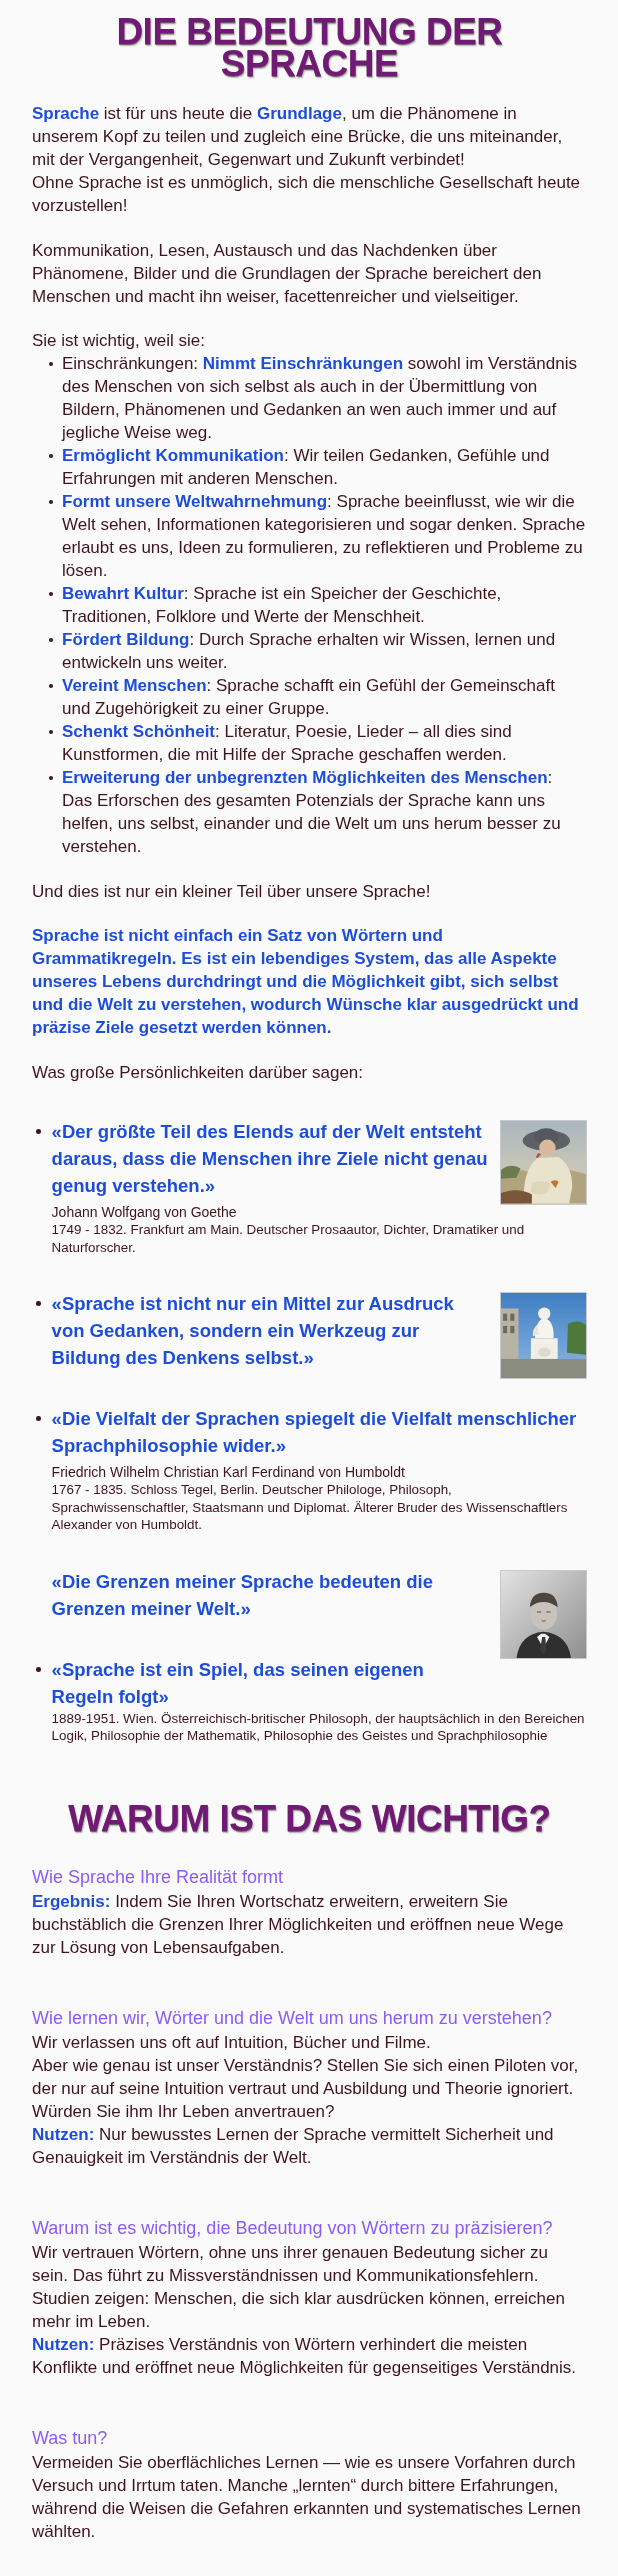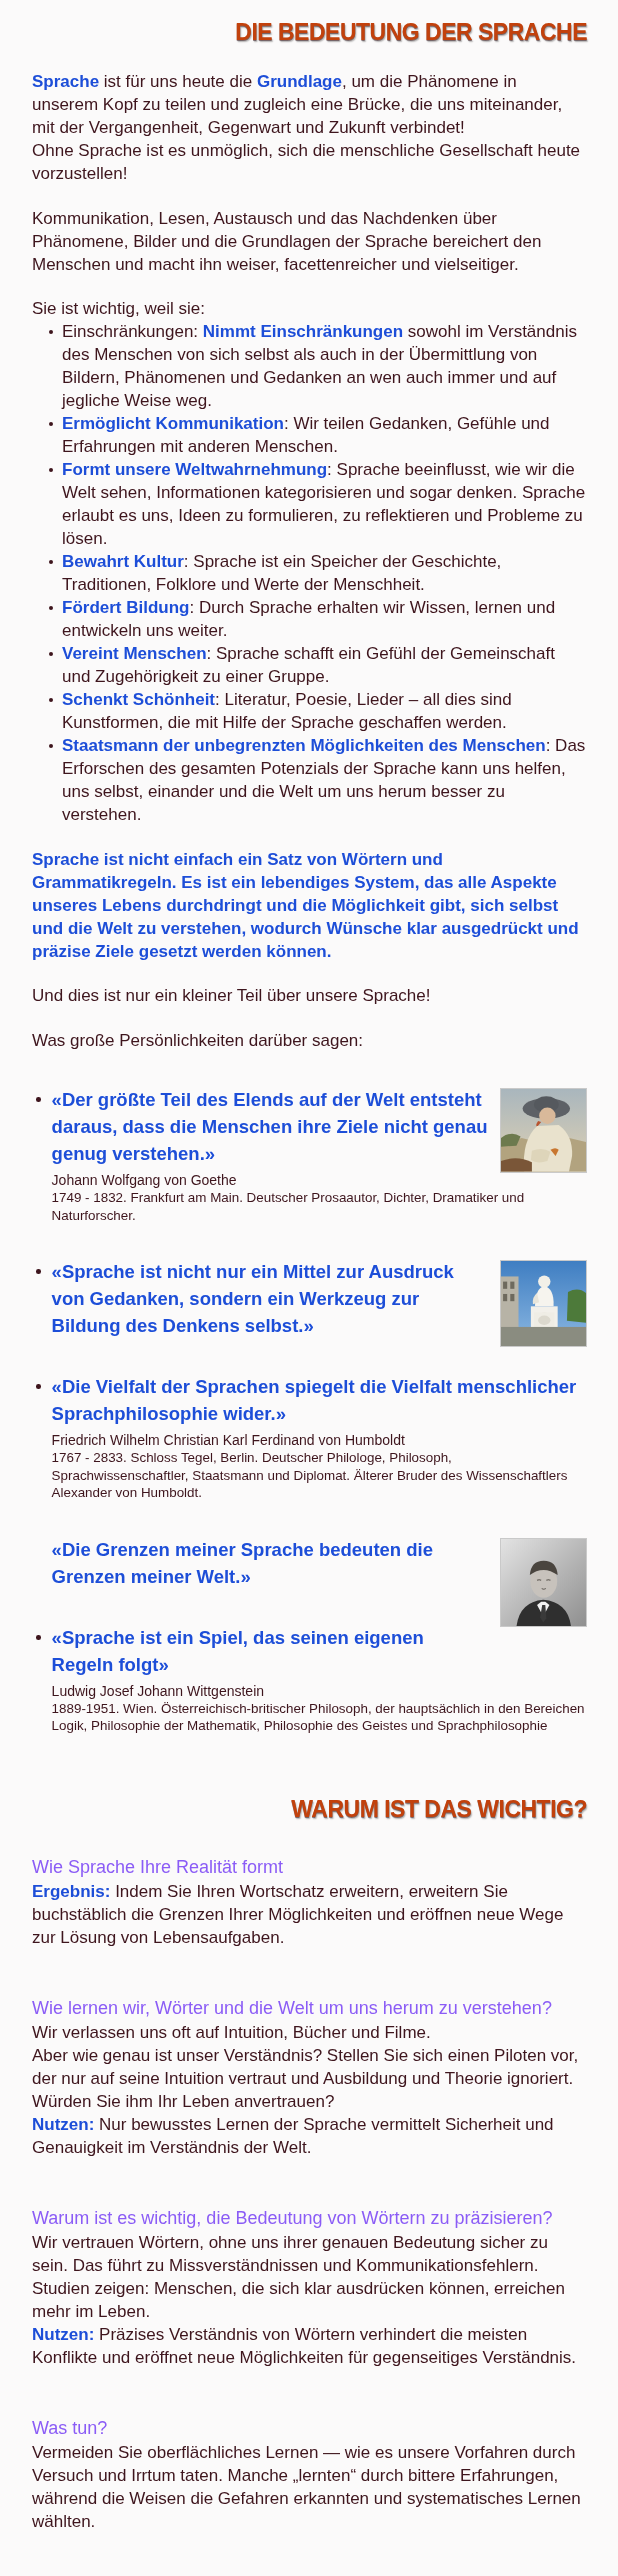--- a/index.html
+++ b/index.html
@@ -7,25 +7,25 @@
     width:618px;
     background:#fbfafa;
     color:#3e151d;
     font-family:"Liberation Sans", sans-serif;
     -webkit-font-smoothing:antialiased;
   }
   .page{padding:13.4px 31px 36px 32px;}
   b{color:#1d4ed8;}
   
   .big-title{
-    font-size:23px;
+    font-size:37px;
     line-height:32px;
     font-weight:800;
-    text-align:right;
-    color:#c2410c;
+    text-align:center;
+    color:#701a75;
     letter-spacing:-0.5px;
     margin:3.1px 0 17.5px;
     text-shadow:0 1px 0 rgba(40,5,10,.45), 1px 1.5px 1.5px rgba(0,0,0,.30);
   }
   .big-title.second{margin-top:58px;margin-bottom:30px;}
   
   .body-p{font-size:17px;line-height:23px;margin:21.6px 0;}
   .body-p.no-bottom{margin-bottom:0;}
   
   ul.plain{list-style:none;margin:0;padding:0 0 0 30px;}
@@ -68,25 +68,25 @@
   <p class="body-p no-bottom">Sie ist wichtig, weil sie:</p>
 
   <ul class="plain">
     <li><span>Einschränkungen: </span><b>Nimmt Einschränkungen</b><span> sowohl im Verständnis des Menschen von sich selbst als auch in der Übermittlung von Bildern, Phänomenen und Gedanken an wen auch immer und auf jegliche Weise weg.</span></li>
     <li><b>Ermöglicht Kommunikation</b><span>: Wir teilen Gedanken, Gefühle und Erfahrungen mit anderen Menschen.</span></li>
     <li><b>Formt unsere Weltwahrnehmung</b><span>: Sprache beeinflusst, wie wir die Welt sehen, Informationen kategorisieren und sogar denken. Sprache erlaubt es uns, Ideen zu formulieren, zu reflektieren und Probleme zu lösen.</span></li>
     <li><b>Bewahrt Kultur</b><span>: Sprache ist ein Speicher der Geschichte, Traditionen, Folklore und Werte der Menschheit.</span></li>
     <li><b>Fördert Bildung</b><span>: Durch Sprache erhalten wir Wissen, lernen und entwickeln uns weiter.</span></li>
     <li><b>Vereint Menschen</b><span>: Sprache schafft ein Gefühl der Gemeinschaft und Zugehörigkeit zu einer Gruppe.</span></li>
     <li><b>Schenkt Schönheit</b><span>: Literatur, Poesie, Lieder – all dies sind Kunstformen, die mit Hilfe der Sprache geschaffen werden.</span></li>
-    <li><b>Staatsmann der unbegrenzten Möglichkeiten des Menschen</b><span>: Das Erforschen des gesamten Potenzials der Sprache kann uns helfen, uns selbst, einander und die Welt um uns herum besser zu verstehen.</span></li>
+    <li><b>Erweiterung der unbegrenzten Möglichkeiten des Menschen</b><span>: Das Erforschen des gesamten Potenzials der Sprache kann uns helfen, uns selbst, einander und die Welt um uns herum besser zu verstehen.</span></li>
   </ul>
 
+  <p class="body-p">Und dies ist nur ein kleiner Teil über unsere Sprache!</p>
   <p class="body-p"><b>Sprache ist nicht einfach ein Satz von Wörtern und Grammatikregeln. Es ist ein lebendiges System, das alle Aspekte unseres Lebens durchdringt und die Möglichkeit gibt, sich selbst und die Welt zu verstehen, wodurch Wünsche klar ausgedrückt und präzise Ziele gesetzt werden können.</b></p>
-  <p class="body-p">Und dies ist nur ein kleiner Teil über unsere Sprache!</p>
   <p class="body-p">Was große Persönlichkeiten darüber sagen:</p>
 
   <div class="quotes-wrap">
 
     <div class="quote-item">
       <div class="portrait">
         <svg viewBox="0 0 165 160" xmlns="http://www.w3.org/2000/svg">
           <defs>
             <linearGradient id="gsky" x1="0" y1="0" x2="0" y2="1">
               <stop offset="0" stop-color="#a9b6bd"></stop>
@@ -138,21 +138,21 @@
           <ellipse cx="84" cy="115" rx="12" ry="9" fill="#dcd9ce"></ellipse>
           <rect x="0" y="128" width="165" height="37" fill="#8a8c80"></rect>
         </svg>
       </div>
       <div class="quote-text"><b>«Sprache ist nicht nur ein Mittel zur Ausdruck von Gedanken, sondern ein Werkzeug zur Bildung des Denkens selbst.»</b></div>
     </div>
 
     <div class="quote-item">
       <div class="quote-text"><b>«Die Vielfalt der Sprachen spiegelt die Vielfalt menschlicher Sprachphilosophie wider.»</b></div>
       <div class="attr1">Friedrich Wilhelm Christian Karl Ferdinand von Humboldt</div>
-      <div class="attr2">1767 - 2833. Schloss Tegel, Berlin. Deutscher Philologe, Philosoph, Sprachwissenschaftler, Staatsmann und Diplomat. Älterer Bruder des Wissenschaftlers Alexander von Humboldt.</div>
+      <div class="attr2">1767 - 1835. Schloss Tegel, Berlin. Deutscher Philologe, Philosoph, Sprachwissenschaftler, Staatsmann und Diplomat. Älterer Bruder des Wissenschaftlers Alexander von Humboldt.</div>
     </div>
 
     <div class="quote-item no-bullet">
       <div class="portrait">
         <svg viewBox="0 0 165 170" xmlns="http://www.w3.org/2000/svg">
           <defs>
             <linearGradient id="wbg" x1="0" y1="0" x2="1" y2="1">
               <stop offset="0" stop-color="#e3e3e3"></stop>
                 <stop offset="1" stop-color="#8f8f8f"></stop>
             </linearGradient>
@@ -166,21 +166,20 @@
           <path d="M70 80 Q74 78 78 80" stroke="#5a554f" stroke-width="2" fill="none"></path>
           <path d="M88 80 Q92 78 96 80" stroke="#5a554f" stroke-width="2" fill="none"></path>
           <path d="M79 96 Q83 99 87 96" stroke="#6a655f" stroke-width="2" fill="none"></path>
         </svg>
       </div>
       <div class="quote-text"><b>«Die Grenzen meiner Sprache bedeuten die Grenzen meiner Welt.»</b></div>
     </div>
 
     <div class="quote-item">
       <div class="quote-text"><b>«Sprache ist ein Spiel, das seinen eigenen Regeln folgt»</b></div>
-      <div class="attr1">Ludwig Josef Johann Wittgenstein</div>
       <div class="attr2">1889-1951. Wien. Österreichisch-britischer Philosoph, der hauptsächlich in den Bereichen Logik, Philosophie der Mathematik, Philosophie des Geistes und Sprachphilosophie</div>
     </div>
 
     <div class="clear"></div>
   </div>
 
   <h2 class="big-title second">WARUM IST DAS WICHTIG?</h2>
 
   <div class="sub-sec" style="margin-top:0;">
     <h3 class="sub-h">Wie Sprache Ihre Realität formt</h3>

